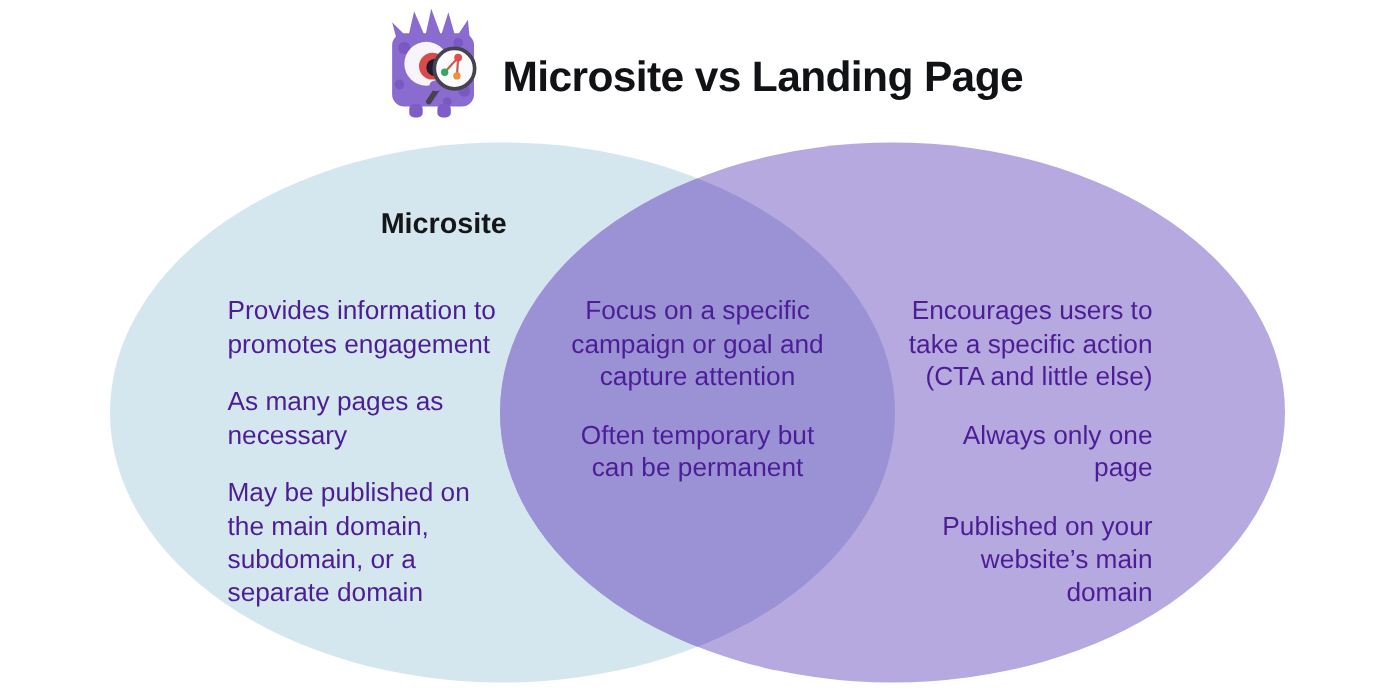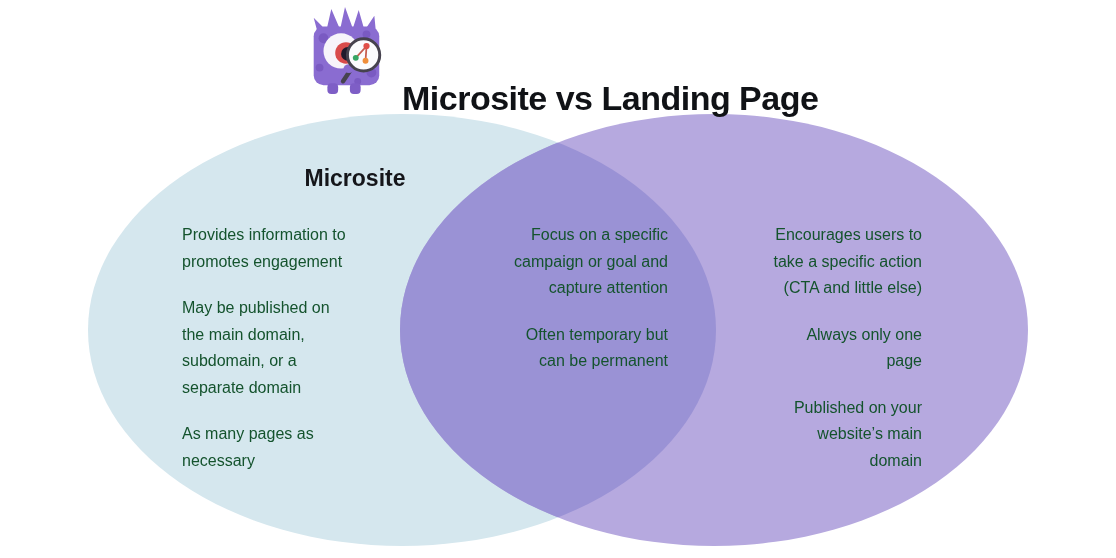--- a/index.html
+++ b/index.html
@@ -22,21 +22,20 @@
   }
   .page-title {
     position: absolute;
     left: 402px; top: 40px;
     font-size: 34px;
     line-height: 44px;
     font-weight: 700;
     letter-spacing: -0.5px;
     color: #101216;
     white-space: nowrap;
-    margin-top: 36px;
   }
 
   
   .venn-svg {
     position: absolute;
     left: 0; top: 0;
     width: 1116px; height: 558px;
   }
 
   
@@ -48,28 +47,28 @@
     font-size: 23px;
     font-weight: 700;
     color: #15161a;
   }
   .circle-label.left  { left: 255px; }
   .circle-label.right { left: 671px; }
 
   
   .col {
     position: absolute;
-    top: 222px;
-    font-size: 16px;
+    top: 236px;
+    font-size: 21px;
     line-height: 26.5px;
-    color: #14532d;
+    color: #4c1d95;
   }
   .col p { white-space: pre-line; margin: 0 0 20px 0; }
   .col.left   { left: 182px; width: 238px; text-align: left;   }
-  .col.middle { left: 448px; width: 220px; text-align: right; }
+  .col.middle { left: 448px; width: 220px; text-align: center; }
   .col.right  { left: 690px; width: 232px; text-align: right;  }
 </style>
 </head>
 <body>
 
 <div class="page">
 
   <svg class="venn-svg" viewBox="0 0 1116 558" aria-hidden="true">
     <defs>
       <clipPath id="clip-left-ellipse">
@@ -103,26 +102,26 @@
     <circle cx="68" cy="57" r="3" fill="#ef8e3b"></circle>
   </svg>
 
   <h1 class="page-title">Microsite vs Landing Page</h1>
 
   <div class="circle-label left">Microsite</div>
 
   <div class="col left">
     <p>Provides information to
 promotes engagement</p>
+    <p>As many pages as
+necessary</p>
     <p>May be published on
 the main domain,
 subdomain, or a
 separate domain</p>
-    <p>As many pages as
-necessary</p>
   </div>
 
   <div class="col middle">
     <p>Focus on a specific
 campaign or goal and
 capture attention</p>
     <p>Often temporary but
 can be permanent</p>
   </div>
 

